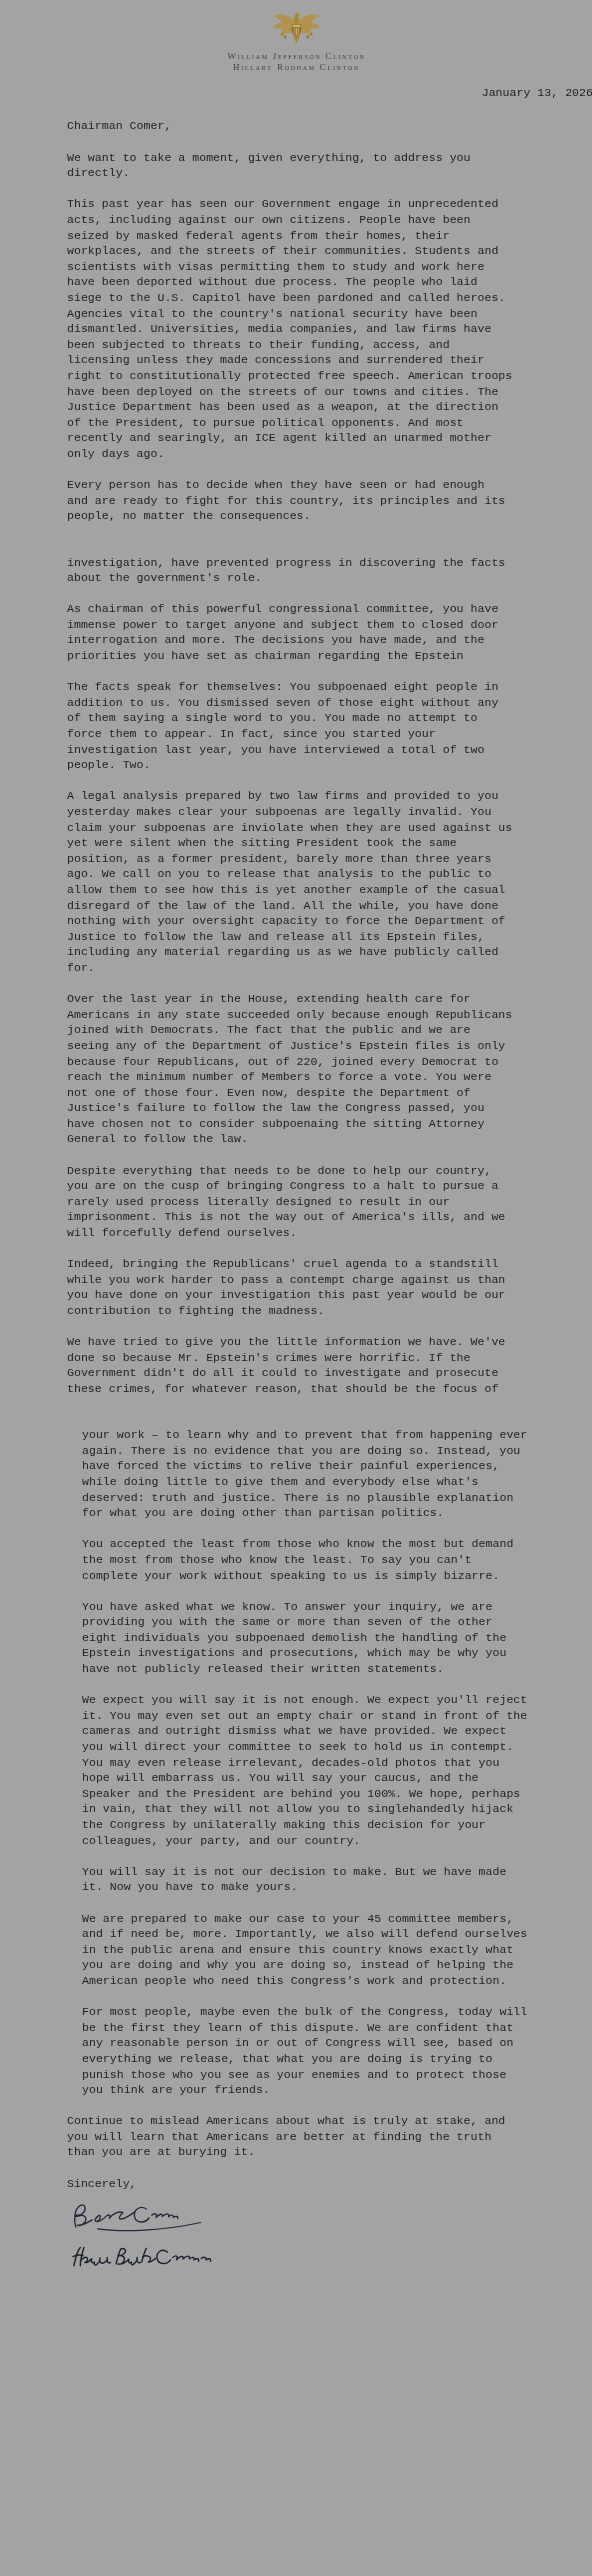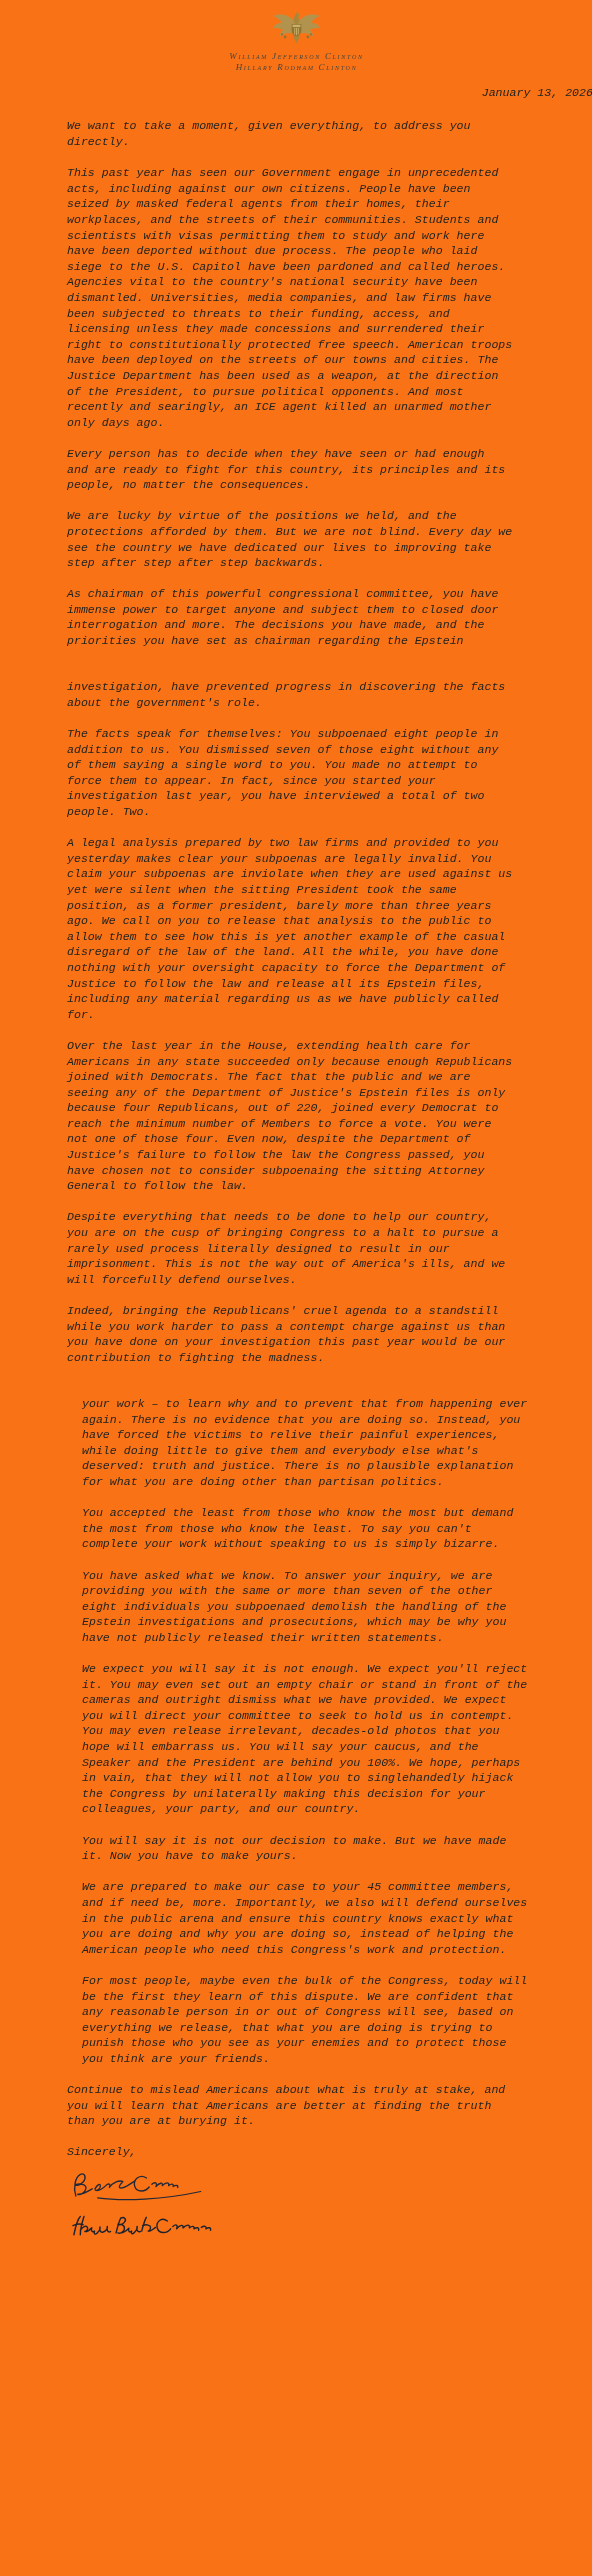--- a/index.html
+++ b/index.html
@@ -1,26 +1,25 @@
 <!DOCTYPE html>
 <html style="font-size:9.3px"><head>
 <meta charset="utf-8">
 <style>
   html,body { margin:0; padding:0; background:#ffffff; }
   .page {
     position:relative;
     width:593px;
     min-height:2576px;
-    background:#f97316;
+    background:#a3a3a3;
     box-sizing:border-box;
     padding-top:9.3px;
     font-family:"Liberation Mono","DejaVu Sans Mono",monospace;
     color:#22221f;
     overflow:hidden;
-    font-style:italic;
   }
   .letterhead { text-align:center; }
   .seal-wrap { display:flex; justify-content:center; margin-bottom:3.5px; }
   .sender-name {
     font-family:"Liberation Serif","DejaVu Serif",serif;
     font-variant:small-caps;
     letter-spacing:1.7px;
     font-size:9px;
     line-height:11px;
     color:#46443d;
@@ -83,20 +82,21 @@
         </svg>
       </span>
     </div>
     <div class="sender-name">William Jefferson Clinton</div>
     <div class="sender-name">Hillary Rodham Clinton</div>
   </div>
 
   <div class="date-line">January 13, 2026</div>
 
   <div class="letter-body">
+    <div class="para">Chairman Comer,</div>
 
     <div class="para">We want to take a moment, given everything, to address you
 directly.</div>
     <div class="para">This past year has seen our Government engage in unprecedented
 acts, including against our own citizens. People have been
 seized by masked federal agents from their homes, their
 workplaces, and the streets of their communities. Students and
 scientists with visas permitting them to study and work here
 have been deported without due process. The people who laid
 siege to the U.S. Capitol have been pardoned and called heroes.
@@ -106,30 +106,26 @@
 licensing unless they made concessions and surrendered their
 right to constitutionally protected free speech. American troops
 have been deployed on the streets of our towns and cities. The
 Justice Department has been used as a weapon, at the direction
 of the President, to pursue political opponents. And most
 recently and searingly, an ICE agent killed an unarmed mother
 only days ago.</div>
     <div class="para">Every person has to decide when they have seen or had enough
 and are ready to fight for this country, its principles and its
 people, no matter the consequences.</div>
-    <div class="para">We are lucky by virtue of the positions we held, and the
-protections afforded by them. But we are not blind. Every day we
-see the country we have dedicated our lives to improving take
-step after step after step backwards.</div>
+    <div class="para page-gap">investigation, have prevented progress in discovering the facts
+about the government's role.</div>
     <div class="para">As chairman of this powerful congressional committee, you have
 immense power to target anyone and subject them to closed door
 interrogation and more. The decisions you have made, and the
 priorities you have set as chairman regarding the Epstein</div>
-    <div class="para page-gap">investigation, have prevented progress in discovering the facts
-about the government's role.</div>
     <div class="para">The facts speak for themselves: You subpoenaed eight people in
 addition to us. You dismissed seven of those eight without any
 of them saying a single word to you. You made no attempt to
 force them to appear. In fact, since you started your
 investigation last year, you have interviewed a total of two
 people. Two.</div>
     <div class="para">A legal analysis prepared by two law firms and provided to you
 yesterday makes clear your subpoenas are legally invalid. You
 claim your subpoenas are inviolate when they are used against us
 yet were silent when the sitting President took the same
@@ -153,20 +149,24 @@
 General to follow the law.</div>
     <div class="para">Despite everything that needs to be done to help our country,
 you are on the cusp of bringing Congress to a halt to pursue a
 rarely used process literally designed to result in our
 imprisonment. This is not the way out of America's ills, and we
 will forcefully defend ourselves.</div>
     <div class="para">Indeed, bringing the Republicans' cruel agenda to a standstill
 while you work harder to pass a contempt charge against us than
 you have done on your investigation this past year would be our
 contribution to fighting the madness.</div>
+    <div class="para">We have tried to give you the little information we have. We've
+done so because Mr. Epstein's crimes were horrific. If the
+Government didn't do all it could to investigate and prosecute
+these crimes, for whatever reason, that should be the focus of</div>
     <div class="para shift page-gap">your work – to learn why and to prevent that from happening ever
 again. There is no evidence that you are doing so. Instead, you
 have forced the victims to relive their painful experiences,
 while doing little to give them and everybody else what's
 deserved: truth and justice. There is no plausible explanation
 for what you are doing other than partisan politics.</div>
     <div class="para shift">You accepted the least from those who know the most but demand
 the most from those who know the least. To say you can't
 complete your work without speaking to us is simply bizarre.</div>
     <div class="para shift">You have asked what we know. To answer your inquiry, we are

